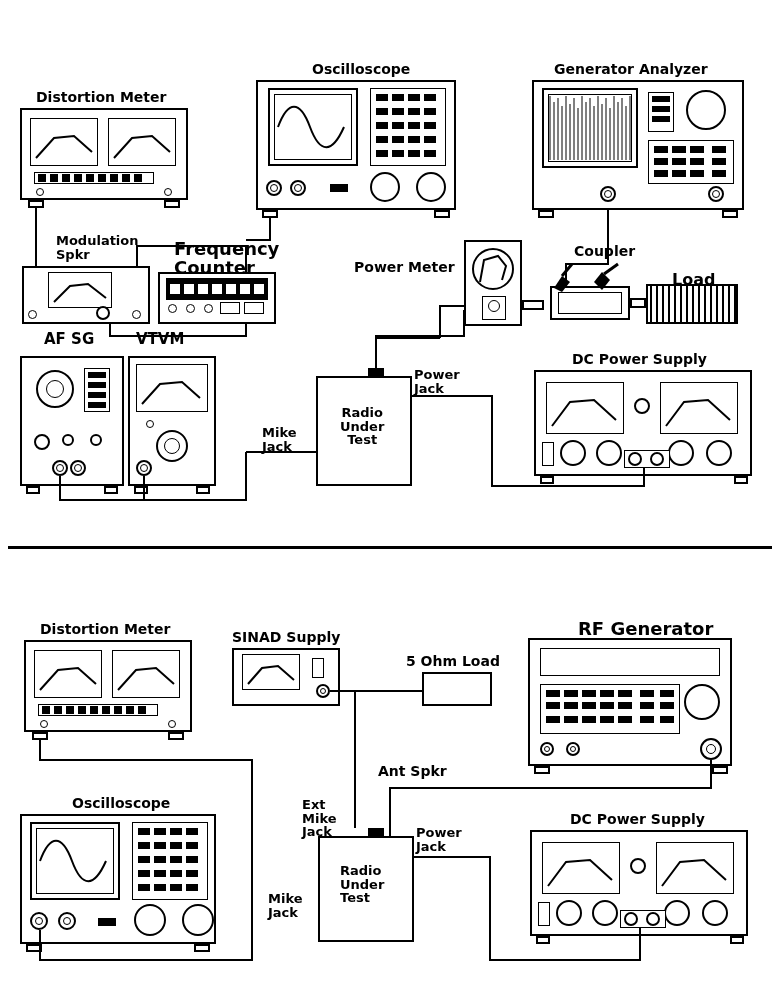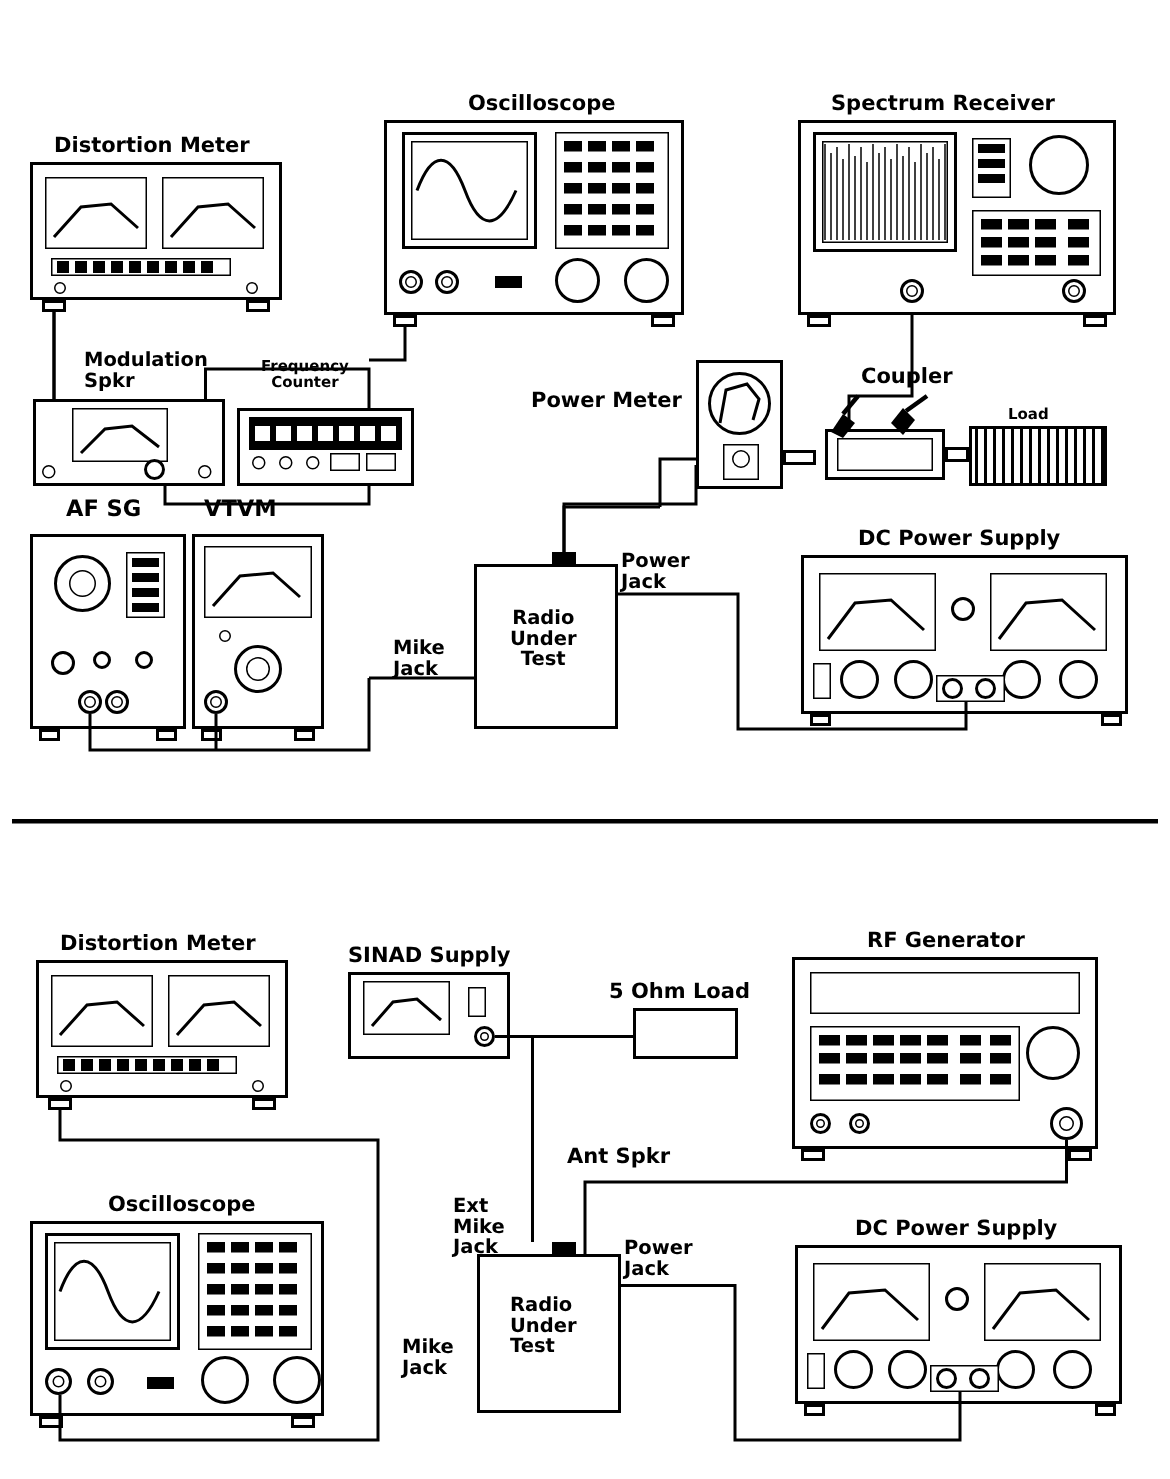--- a/index.html
+++ b/index.html
@@ -78,21 +78,21 @@
   <div class="circ" style="left:266px;top:180px;width:16px;height:16px;"></div>
   <div class="circ1" style="left:270px;top:184px;width:8px;height:8px;"></div>
   <div class="circ" style="left:290px;top:180px;width:16px;height:16px;"></div>
   <div class="circ1" style="left:294px;top:184px;width:8px;height:8px;"></div>
   <div class="box fillblk" style="left:330px;top:184px;width:18px;height:8px;"></div>
   <div class="circ" style="left:370px;top:172px;width:30px;height:30px;"></div>
   <div class="circ" style="left:416px;top:172px;width:30px;height:30px;"></div>
   <div class="box" style="left:262px;top:210px;width:16px;height:8px;"></div>
   <div class="box" style="left:434px;top:210px;width:16px;height:8px;"></div>
 
-  <div class="lbl" style="left:554px;top:62px;font-size:14px;">Spectrum Receiver</div>
+  <div class="lbl" style="left:554px;top:62px;font-size:14px;">Generator Analyzer</div>
   <div class="box" style="left:532px;top:80px;width:212px;height:130px;"></div>
   <div class="box" style="left:542px;top:88px;width:96px;height:80px;"></div>
   <div class="thin" style="left:548px;top:94px;width:84px;height:68px;background:#fff;"></div>
   <svg style="left:548px;top:94px;width:84px;height:68px;">
     <g stroke="#000" stroke-width="1">
       <line x1="2" y1="2" x2="2" y2="66"></line>
         <line x1="6" y1="8" x2="6" y2="66"></line>
         <line x1="10" y1="4" x2="10" y2="66"></line>
         <line x1="14" y1="12" x2="14" y2="66"></line>
       <line x1="18" y1="2" x2="18" y2="66"></line>
@@ -143,21 +143,21 @@
 Spkr</div>
   <div class="box" style="left:22px;top:266px;width:128px;height:58px;"></div>
   <div class="thin" style="left:48px;top:272px;width:64px;height:36px;"></div>
   <svg style="left:48px;top:272px;width:64px;height:36px;">
       <polyline points="6,30 22,14 40,12 58,26" fill="none" stroke="#000" stroke-width="2"></polyline>
     </svg>
   <div class="circ1" style="left:28px;top:310px;width:9px;height:9px;"></div>
   <div class="circ" style="left:96px;top:306px;width:14px;height:14px;"></div>
   <div class="circ1" style="left:132px;top:310px;width:9px;height:9px;"></div>
 
-  <div class="lbl" style="left:174px;top:240px;font-size:10px;text-align:center;">Frequency
+  <div class="lbl" style="left:174px;top:240px;font-size:18px;">Frequency
 Counter</div>
   <div class="box" style="left:158px;top:272px;width:118px;height:52px;"></div>
   <div class="thin fillblk" style="left:166px;top:278px;width:102px;height:22px;border:1px solid #000;"></div>
   <div class="line" style="left:170px;top:284px;width:10px;height:10px;background:#fff;"></div>
   <div class="line" style="left:184px;top:284px;width:10px;height:10px;background:#fff;"></div>
   <div class="line" style="left:198px;top:284px;width:10px;height:10px;background:#fff;"></div>
   <div class="line" style="left:212px;top:284px;width:10px;height:10px;background:#fff;"></div>
   <div class="line" style="left:226px;top:284px;width:10px;height:10px;background:#fff;"></div>
   <div class="line" style="left:240px;top:284px;width:10px;height:10px;background:#fff;"></div>
   <div class="line" style="left:254px;top:284px;width:10px;height:10px;background:#fff;"></div>
@@ -214,21 +214,21 @@
   <div class="box" style="left:550px;top:286px;width:80px;height:34px;"></div>
   <div class="thin" style="left:558px;top:292px;width:64px;height:22px;"></div>
   <svg style="left:548px;top:258px;width:86px;height:34px;">
     <polygon points="6,30 14,18 22,24 14,34" fill="#000"></polygon>
     <line x1="14" y1="18" x2="24" y2="6" stroke="#000" stroke-width="3"></line>
     <polygon points="46,24 54,14 62,22 54,32" fill="#000"></polygon>
     <line x1="56" y1="16" x2="70" y2="6" stroke="#000" stroke-width="3"></line>
   </svg>
   <div class="line" style="left:630px;top:298px;width:16px;height:10px;background:#fff;border:2px solid #000;box-sizing:border-box;"></div>
 
-  <div class="lbl" style="left:672px;top:272px;font-size:10px;text-align:right;">Load</div>
+  <div class="lbl" style="left:672px;top:272px;font-size:16px;text-align:right;">Load</div>
   <div class="box" style="left:646px;top:284px;width:92px;height:40px;"></div>
   <svg style="left:646px;top:284px;width:92px;height:40px;">
     <g stroke="#000" stroke-width="2">
       <line x1="5" y1="2" x2="5" y2="38"></line>
         <line x1="11" y1="2" x2="11" y2="38"></line>
         <line x1="17" y1="2" x2="17" y2="38"></line>
         <line x1="23" y1="2" x2="23" y2="38"></line>
       <line x1="29" y1="2" x2="29" y2="38"></line>
         <line x1="35" y1="2" x2="35" y2="38"></line>
         <line x1="41" y1="2" x2="41" y2="38"></line>
@@ -336,21 +336,21 @@
   <svg style="left:242px;top:654px;width:58px;height:36px;">
       <polyline points="6,30 20,14 36,12 52,26" fill="none" stroke="#000" stroke-width="2"></polyline>
     </svg>
   <div class="thin" style="left:312px;top:658px;width:12px;height:20px;"></div>
   <div class="circ" style="left:316px;top:684px;width:14px;height:14px;"></div>
   <div class="circ1" style="left:320px;top:688px;width:6px;height:6px;"></div>
 
   <div class="lbl" style="left:406px;top:654px;font-size:14px;">5 Ohm Load</div>
   <div class="box" style="left:422px;top:672px;width:70px;height:34px;"></div>
 
-  <div class="lbl" style="left:578px;top:620px;font-size:14px;">RF Generator</div>
+  <div class="lbl" style="left:578px;top:620px;font-size:18px;">RF Generator</div>
   <div class="box" style="left:528px;top:638px;width:204px;height:128px;"></div>
   <div class="thin" style="left:540px;top:648px;width:180px;height:28px;"></div>
   <div class="thin" style="left:540px;top:684px;width:140px;height:50px;"></div>
   <div class="line" style="left:546px;top:690px;width:14px;height:7px;"></div>
     <div class="line" style="left:564px;top:690px;width:14px;height:7px;"></div>
     <div class="line" style="left:582px;top:690px;width:14px;height:7px;"></div>
     <div class="line" style="left:600px;top:690px;width:14px;height:7px;"></div>
     <div class="line" style="left:618px;top:690px;width:14px;height:7px;"></div>
     <div class="line" style="left:640px;top:690px;width:14px;height:7px;"></div>
     <div class="line" style="left:660px;top:690px;width:14px;height:7px;"></div>

